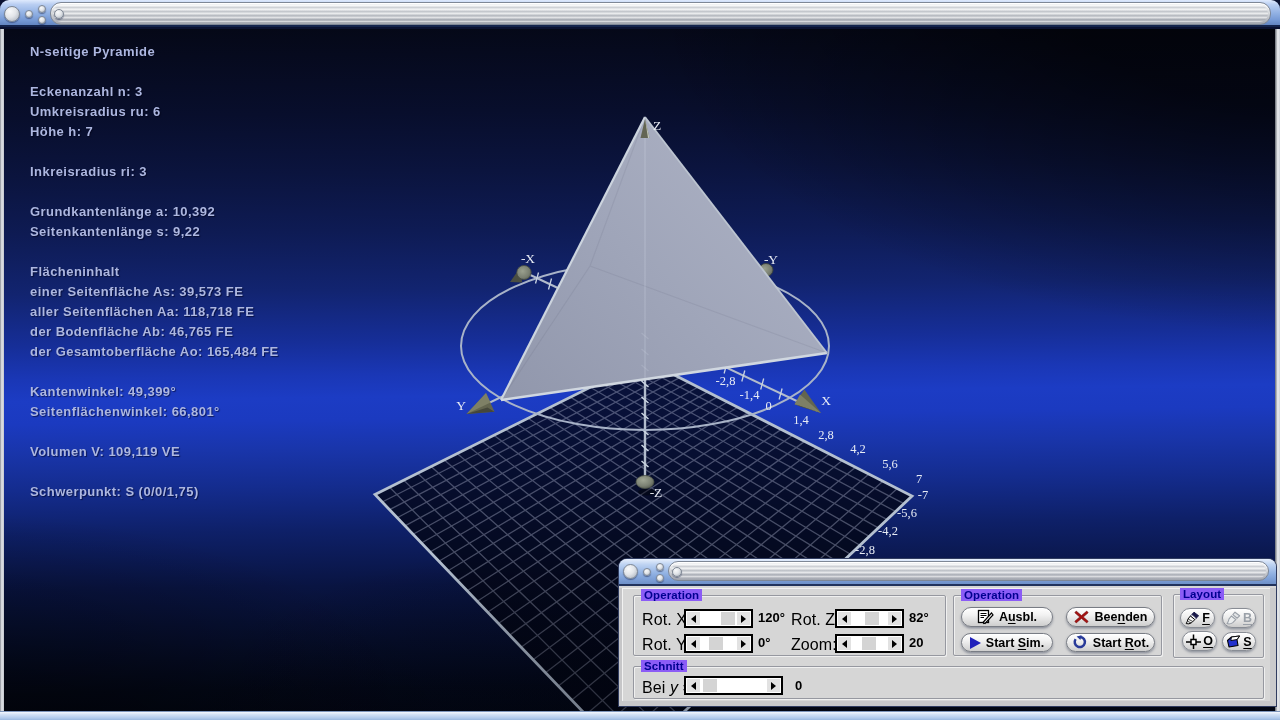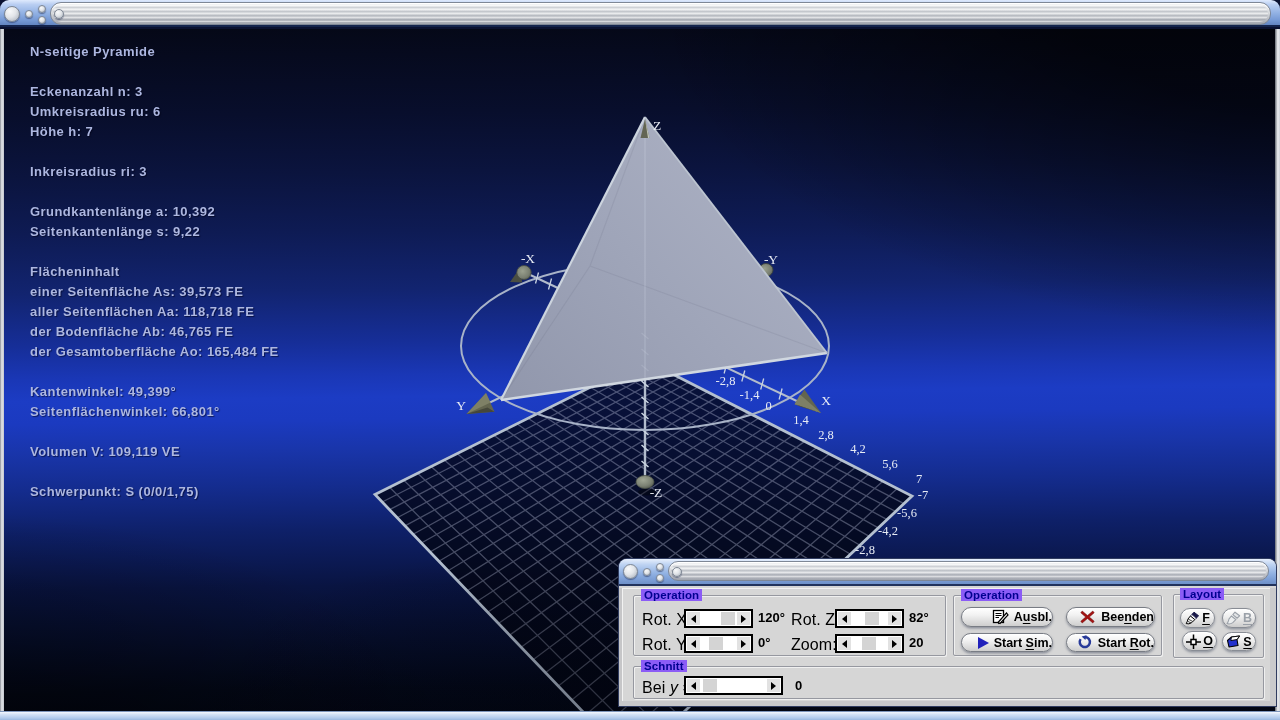--- a/index.html
+++ b/index.html
@@ -45,21 +45,21 @@
 
 .sb{position:absolute;border:2px solid #000;background:#fff}
 .sb .ar{position:absolute;top:1px;bottom:1px;width:13px;background:#e2e2e2;display:flex;align-items:center;justify-content:center}
 .sb .al{left:1px}.sb .arr{right:1px}
 .sb .th{position:absolute;top:1px;bottom:1px;width:14px;background:#d4d4d4}
 .tl{width:0;height:0;border-top:4px solid transparent;border-bottom:4px solid transparent;border-right:5px solid #000}
 .tr{width:0;height:0;border-top:4px solid transparent;border-bottom:4px solid transparent;border-left:5px solid #000}
 
 .pbtn{position:absolute;border-radius:10px;border:1px solid #787c84;color:#000;font-weight:bold;font-size:12.5px;
  background:linear-gradient(180deg,#ffffff 0%,#f2f2f2 38%,#dedede 72%,#cecece 100%);
- box-shadow:0 1.5px 2.5px rgba(15,25,55,.38),inset 0 1px 0 #fff;display:flex;align-items:center;justify-content:flex-end}
+ box-shadow:0 1.5px 2.5px rgba(15,25,55,.38),inset 0 1px 0 #fff;display:flex;align-items:center;justify-content:center}
 .sbtn{position:absolute;border-radius:10px;border:1px solid #888c94;font-weight:bold;font-size:12.5px;
  background:linear-gradient(180deg,#ffffff 0%,#f0f0f0 40%,#dcdcdc 75%,#cccccc 100%);
  box-shadow:0 1.5px 2.5px rgba(15,25,55,.35),inset 0 1px 0 #fff;display:flex;align-items:center;justify-content:center;gap:2px}
 u{text-underline-offset:2px}
 </style></head><body>
 <div id="bg"></div>
 <div id="bgdark"></div>
 <svg id="scene" width="1280" height="720" viewBox="0 0 1280 720" style="z-index:2">
 <defs>
 <linearGradient id="face" x1="480" y1="430" x2="780" y2="140" gradientUnits="userSpaceOnUse">

